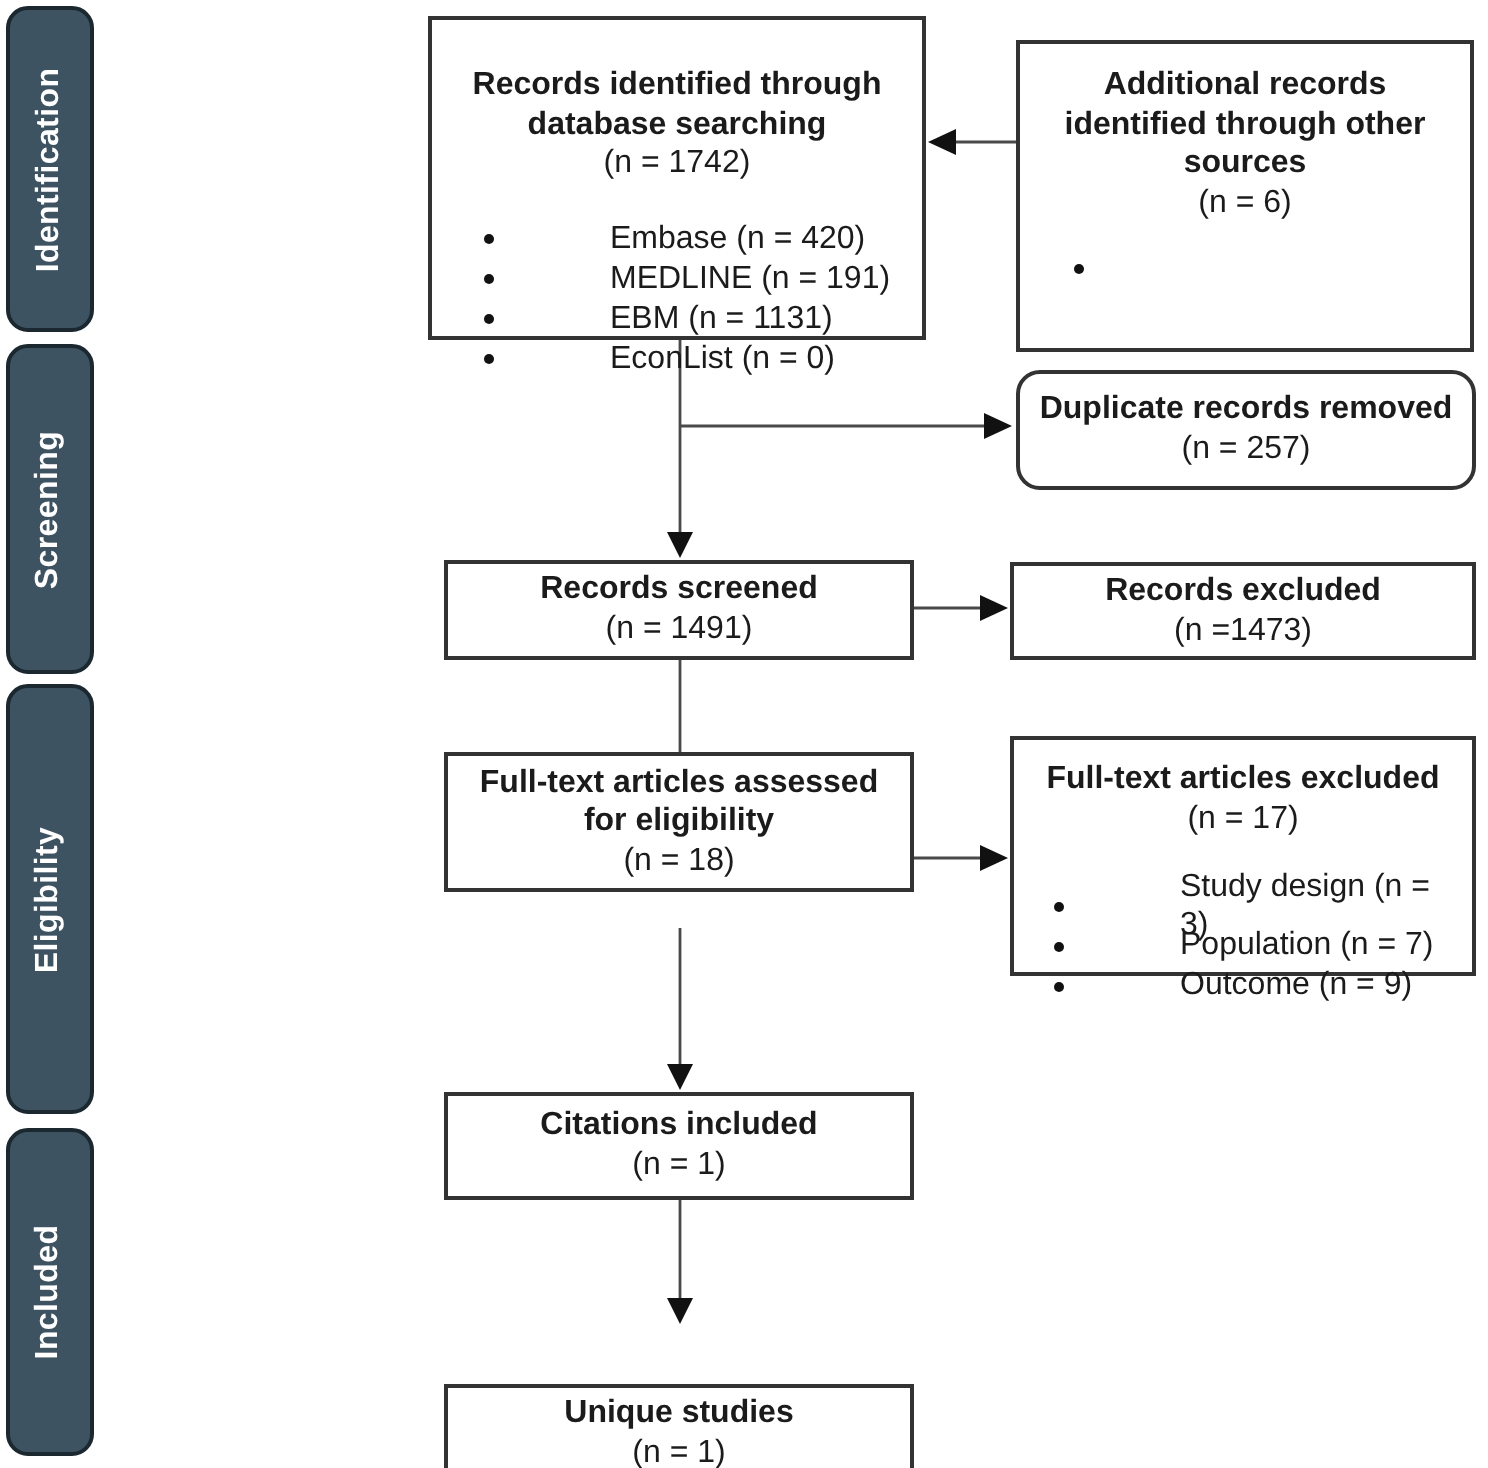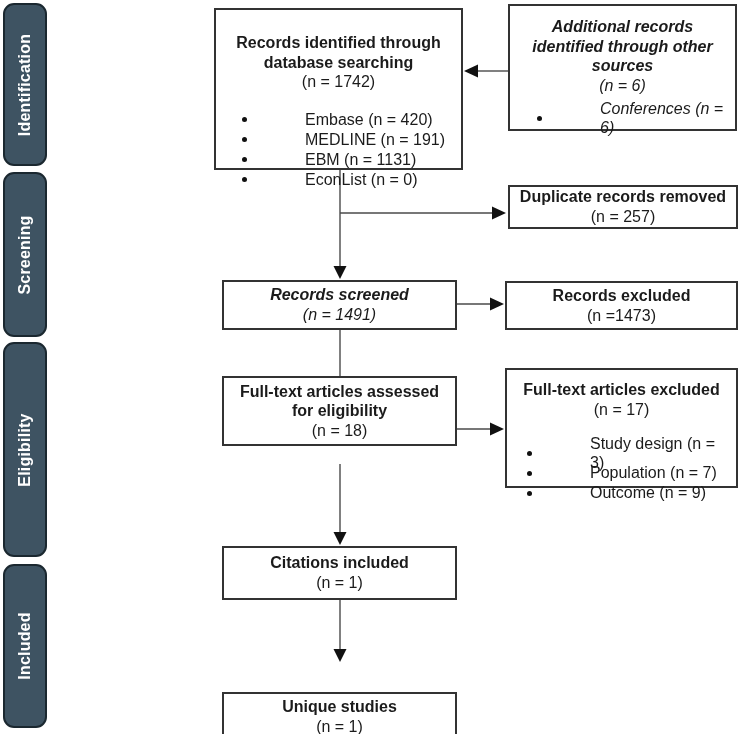--- a/index.html
+++ b/index.html
@@ -86,25 +86,25 @@
   }
   .dot{
     flex:0 0 auto;
     width:5px;height:5px;
     border-radius:50%;
     background:var(--arrow-head);
     margin-right:31px;
   }
   .b-identified{left:214px;top:8px;width:249px;height:162px;padding:23px 5px 0;}
   .b-identified .bullets{margin-top:18px;}
-  .b-additional{left:508px;top:4px;width:229px;height:127px;padding:11px 8px 0;font-style:italic;}
+  .b-additional{left:508px;top:20px;width:229px;height:156px;padding:11px 8px 0;}
   .b-additional .bullets{margin-top:13px;}
   .b-additional .bullet-row{padding-left:19px;}
-  .b-duplicates{left:508px;top:185px;width:230px;height:44px;}
-  .b-screened{left:222px;top:280px;width:235px;height:50px;font-style:italic;}
+  .b-duplicates{left:508px;top:185px;width:230px;height:60px;border-radius:12px;}
+  .b-screened{left:222px;top:280px;width:235px;height:50px;}
   .b-excluded{left:505px;top:281px;width:233px;height:49px;}
   .b-fulltext{left:222px;top:376px;width:235px;height:70px;padding:0 6px;}
   .b-ftexcluded{left:505px;top:368px;width:233px;height:120px;padding:10px 4px 0;}
   .b-ftexcluded .bullets{margin-top:24px;}
   .b-ftexcluded .bullet-row{padding-left:16px;}
   .b-citations{left:222px;top:546px;width:235px;height:54px;}
   .b-unique{left:222px;top:692px;width:235px;height:50px;text-align:center;}
 </style>
 </head>
 <body>
@@ -173,21 +173,20 @@
         </div>
     </div>
   </div>
 
   <div class="fbox b-additional">
     <div class="title">Additional records identified through other sources</div>
     <div class="count">(n = 6)</div>
     <div class="bullets">
       <div class="bullet-row">
           <span class="dot"></span>
-          <span>Conferences (n = 6)</span>
         </div>
     </div>
   </div>
 
   <div class="fbox b-duplicates centered">
     <div class="title">Duplicate records removed</div>
     <div class="count">(n = 257)</div>
   </div>
 
   <div class="fbox b-screened centered">

